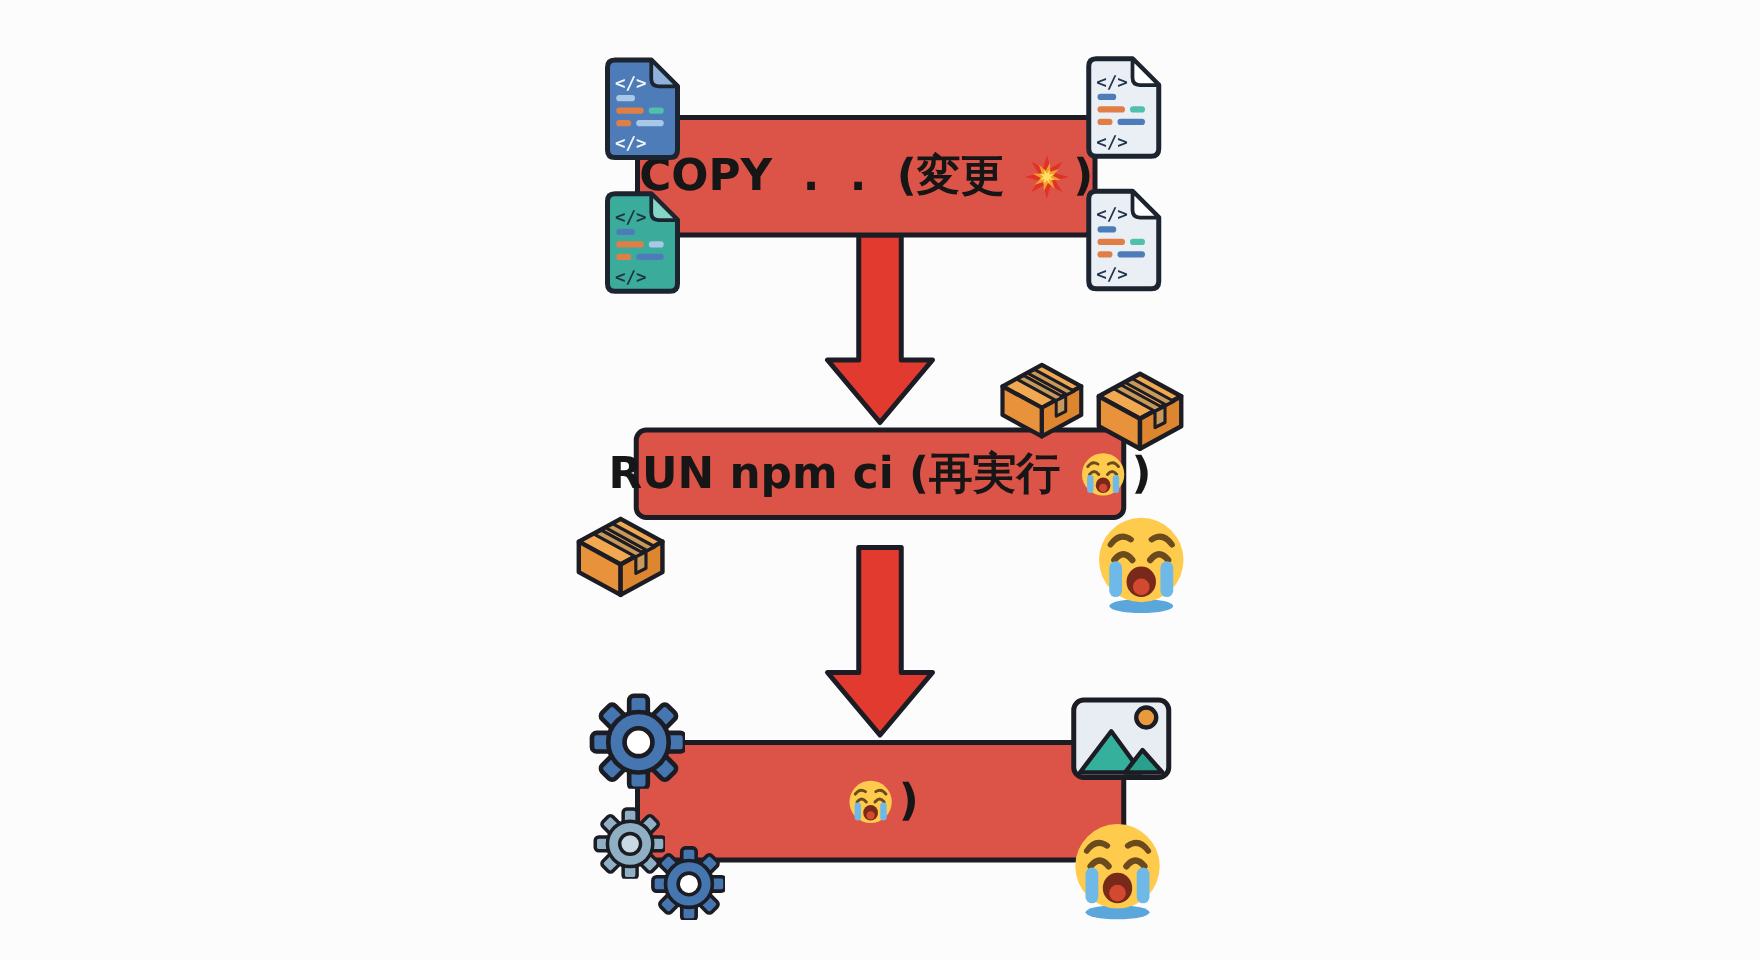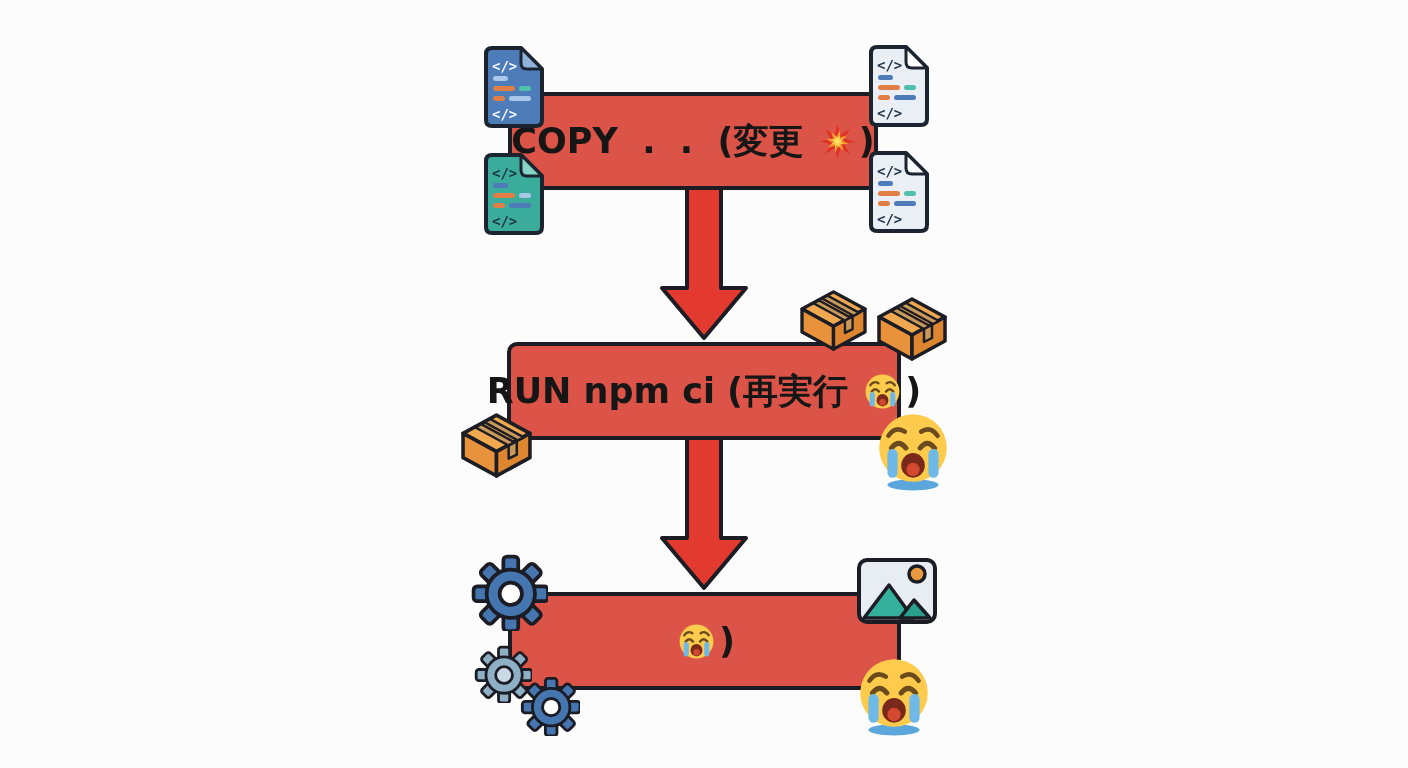--- a/index.html
+++ b/index.html
@@ -145,21 +145,21 @@
   <div class="step-box" style="left:508px;top:92px;width:370px;height:98px;">
     <div class="step-label">
       <span>COPY  .  .  (変更 </span>
       <svg class="emoji-inline" width="37" height="37" viewBox="0 0 40 40">
           <use href="#sym-collision"></use>
         </svg>
       <span>)</span>
     </div>
   </div>
 
-  <div class="step-box" style="left:507px;top:342px;width:394px;height:98px;">
+  <div class="step-box" style="left:507px;top:342px;width:394px;height:74px;">
     <div class="step-label">
       <span>RUN npm ci (再実行 </span>
       <svg class="emoji-inline" width="39" height="39" viewBox="0 0 76 76">
           <use href="#sym-cry"></use>
         </svg>
       <span>)</span>
     </div>
   </div>
 
   <div class="step-box" style="left:508px;top:592px;width:393px;height:98px;">

